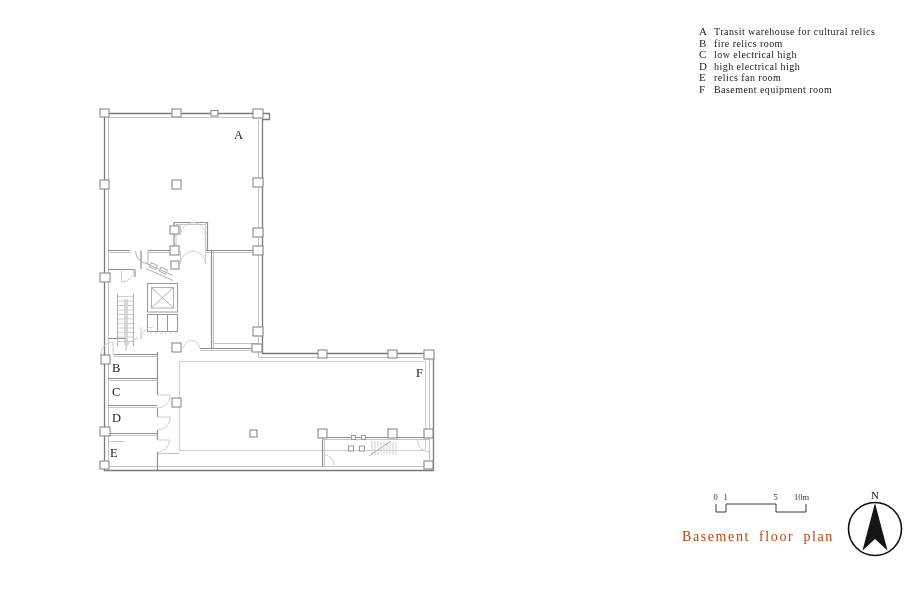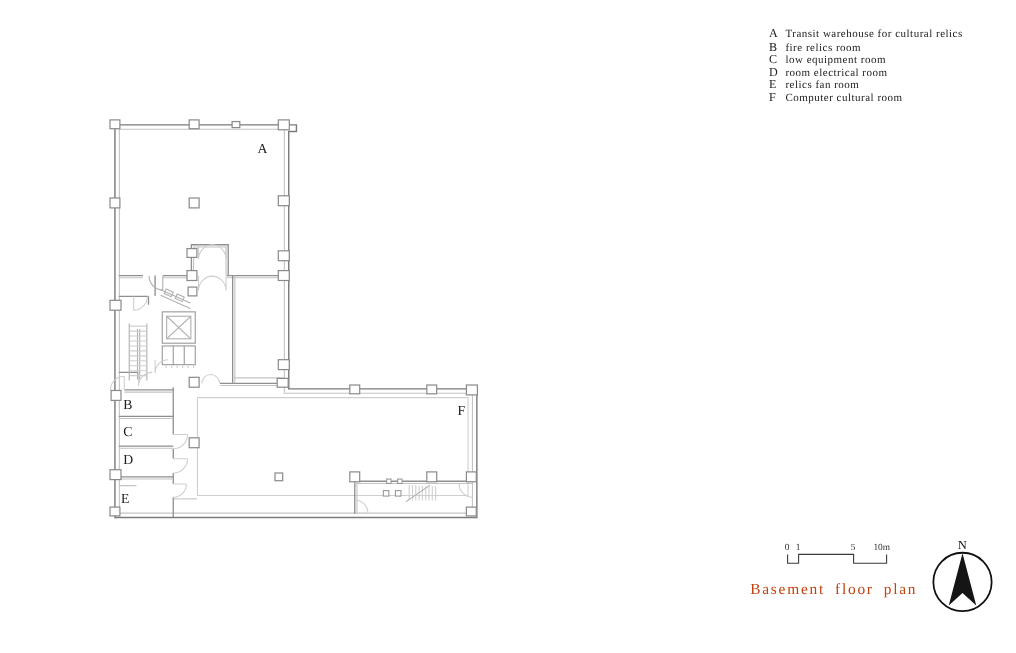--- a/index.html
+++ b/index.html
@@ -159,33 +159,33 @@
   <div class="legend-row">
     <span class="legend-letter">A</span>
     <span class="legend-label">Transit warehouse for cultural relics</span>
   </div>
   <div class="legend-row">
     <span class="legend-letter">B</span>
     <span class="legend-label">fire relics room</span>
   </div>
   <div class="legend-row">
     <span class="legend-letter">C</span>
-    <span class="legend-label">low equipment room</span>
+    <span class="legend-label">low electrical high</span>
   </div>
   <div class="legend-row">
     <span class="legend-letter">D</span>
-    <span class="legend-label">room electrical room</span>
+    <span class="legend-label">high electrical high</span>
   </div>
   <div class="legend-row">
     <span class="legend-letter">E</span>
     <span class="legend-label">relics fan room</span>
   </div>
   <div class="legend-row">
     <span class="legend-letter">F</span>
-    <span class="legend-label">Computer cultural room</span>
+    <span class="legend-label">Basement equipment room</span>
   </div>
 </div>
 
 <svg id="scalebar" class="abs" width="110" height="26" viewBox="0 0 110 26">
   <text x="8.5" y="10">0</text>
   <text x="18.5" y="10">1</text>
   <text x="68.5" y="10">5</text>
   <text x="89" y="10">10m</text>
   <path d="M11,14 V22 H21 V14 H71 V22 H101 V14"></path>
 </svg>

